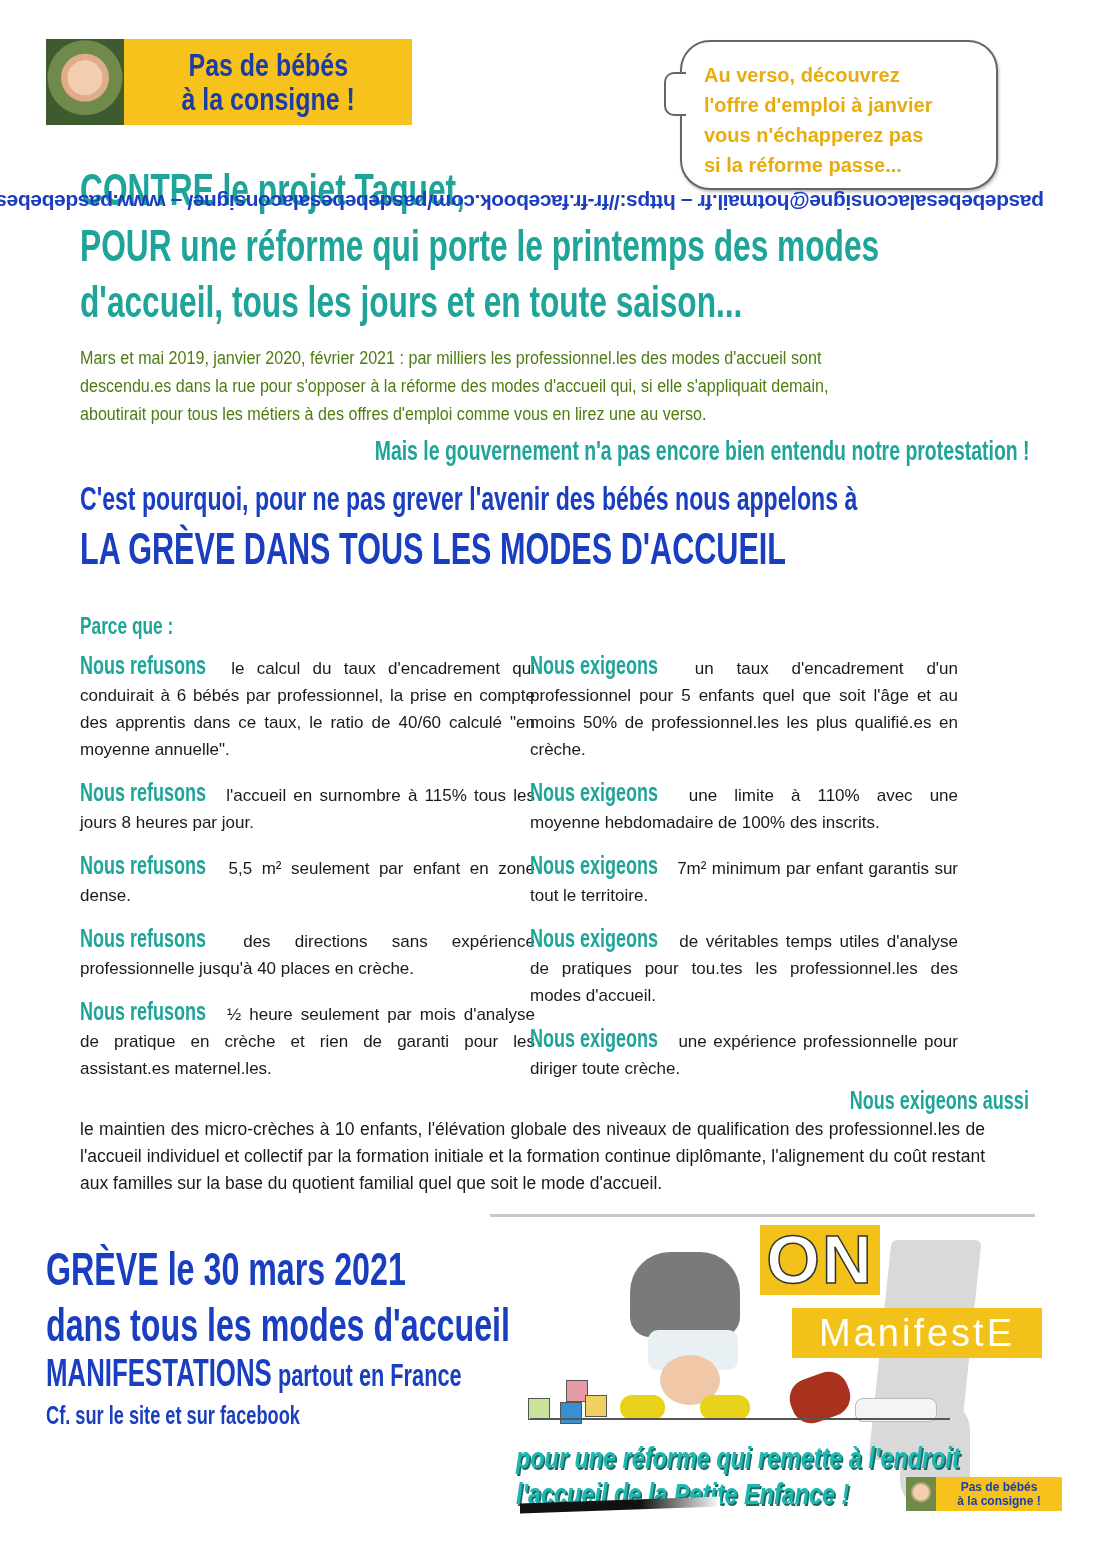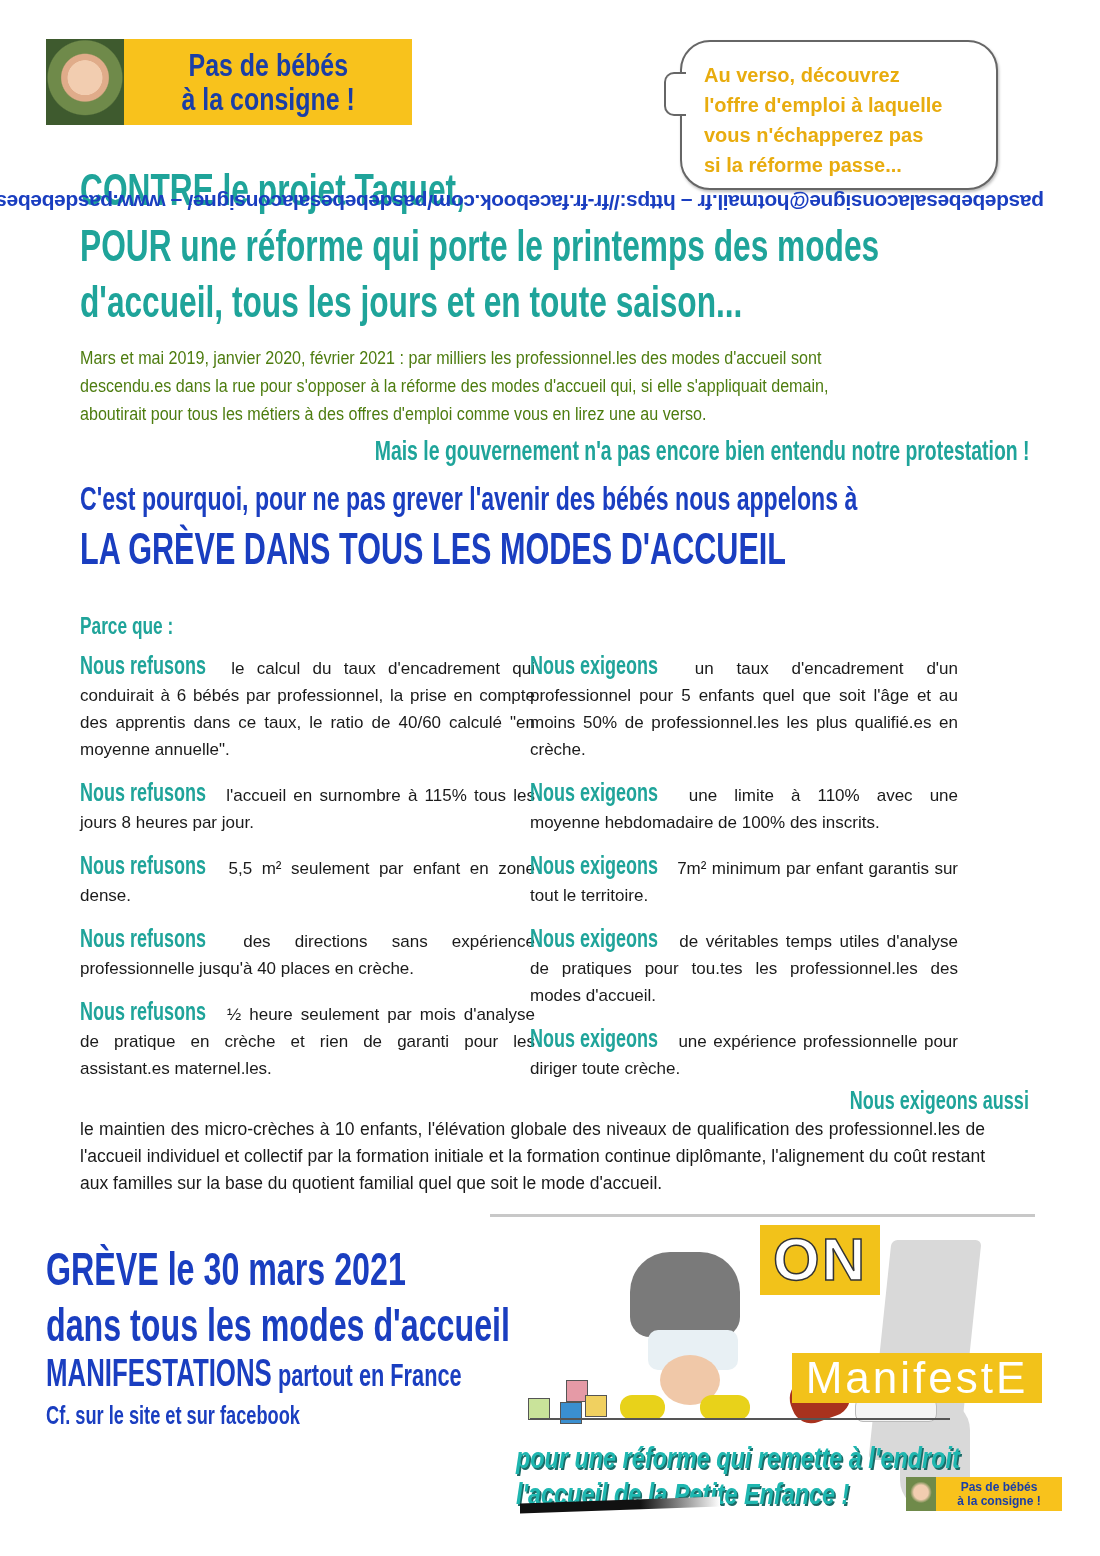--- a/index.html
+++ b/index.html
@@ -58,22 +58,22 @@
   .baby-head { position: absolute; left: 660px; top: 1355px; width: 60px; height: 50px; background: #f0c8a8; border-radius: 50%; }
   .baby-shoe1 { position: absolute; left: 620px; top: 1395px; width: 45px; height: 25px; background: #e8d21a; border-radius: 12px; }
   .baby-shoe2 { position: absolute; left: 700px; top: 1395px; width: 50px; height: 25px; background: #e8d21a; border-radius: 12px; }
   .block { position: absolute; width: 20px; height: 20px; border: 1px solid #555; }
   .teddy { position: absolute; left: 790px; top: 1375px; width: 60px; height: 45px; background: #a8321e; border-radius: 20px; transform: rotate(-20deg); }
   .bottle { position: absolute; left: 855px; top: 1398px; width: 80px; height: 22px; background: #f4f4f4; border: 1px solid #bbb; border-radius: 8px; }
   .ground { position: absolute; left: 530px; top: 1418px; width: 420px; height: 2px; background: #555; }
 
   .onm { position: absolute; left: 760px; top: 1225px; }
   .onm .sq { position: absolute; background: #f2c21a; color: #fff; font-weight: bold; text-align: center; }
-  .onm .on { left: 0; top: 0; width: 120px; height: 70px; font-size: 60px; line-height: 70px; letter-spacing: 2px; -webkit-text-stroke: 1.5px #333; }
-  .onm .man { left: 32px; top: 83px; width: 250px; height: 50px; font-size: 44px; line-height: 50px; letter-spacing: 3px; font-weight: normal; margin-top: 45px; }
+  .onm .on { left: 0; top: 0; width: 120px; height: 70px; font-size: 69px; line-height: 70px; letter-spacing: 2px; -webkit-text-stroke: 1.5px #333; }
+  .onm .man { left: 32px; top: 83px; width: 250px; height: 50px; font-size: 38px; line-height: 50px; letter-spacing: 3px; font-weight: normal; }
 
   .slogan { position: absolute; left: 516px; top: 1440px; color: #1fb7b0; font-weight: bold; font-size: 30px; line-height: 36px; font-style: italic; text-shadow: 2px 2px 0 #1a6a66; white-space: nowrap; transform: scaleX(0.78); transform-origin: left center; }
   .slogan-bar { position: absolute; left: 520px; top: 1500px; width: 200px; height: 10px; background: linear-gradient(90deg, #111, #111 60%, #fff); transform: skewY(-2deg); }
 
   .minilogo { position: absolute; left: 906px; top: 1477px; width: 156px; height: 34px; display: flex; }
   .minilogo .ph { width: 30px; background: radial-gradient(circle at 50% 45%, #f2cdb0 0 30%, #6f8a4a 45%); }
   .minilogo .bx { flex: 1; background: #f8c21c; color: #1a3ea6; font-weight: bold; font-size: 12px; line-height: 14px; display: flex; flex-direction: column; align-items: center; justify-content: center; }
 
   .sidebar { position: absolute; left: 1040px; top: 186px; width: 30px; height: 1240px; }
   .sidebar span { position: absolute; left: 4px; top: 0; transform: rotate(90deg) translateY(-100%); transform-origin: top left; white-space: nowrap; color: #1a3ec0; font-weight: bold; font-size: 21px; width: 1240px; display: block; letter-spacing: -0.4px; }
@@ -87,21 +87,21 @@
   <div class="logo-box">
     <span>Pas de bébés</span>
     <span>à la consigne !</span>
   </div>
 </div>
 
 <div class="bubble">
   <div class="bubble-tail"></div>
   <div class="bubble-text">
     <div>Au verso, découvrez</div>
-    <div>l'offre d'emploi à laquelle</div>
+    <div>l'offre d'emploi à janvier</div>
     <div>vous n'échapperez pas</div>
     <div>si la réforme passe...</div>
   </div>
 </div>
 
 <div class="headline">
   <div>CONTRE le projet Taquet,</div>
   <div>POUR une réforme qui porte le printemps des modes</div>
   <div>d'accueil, tous les jours et en toute saison...</div>
 </div>

